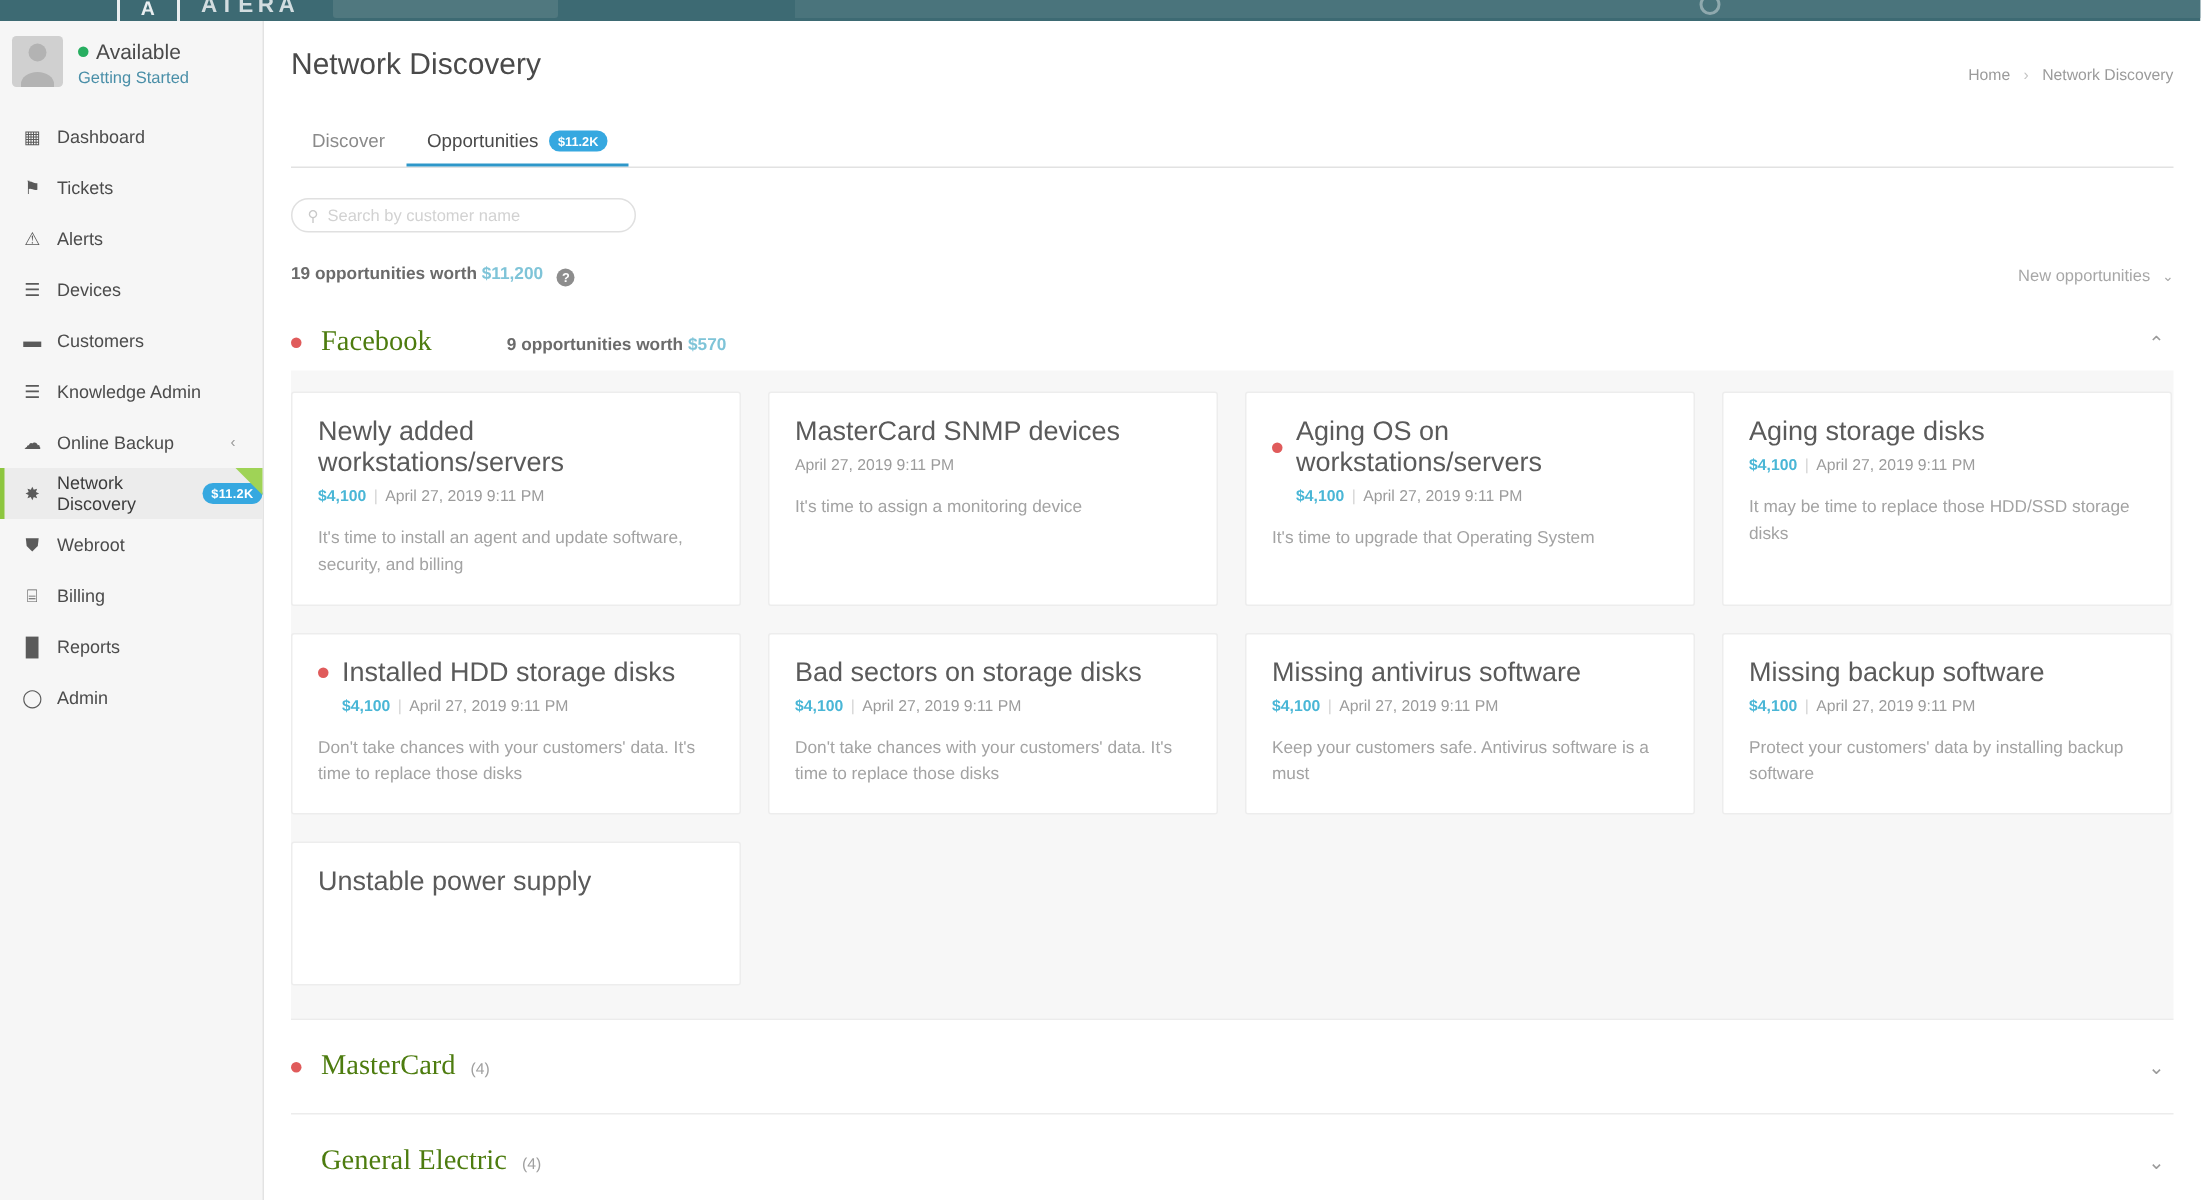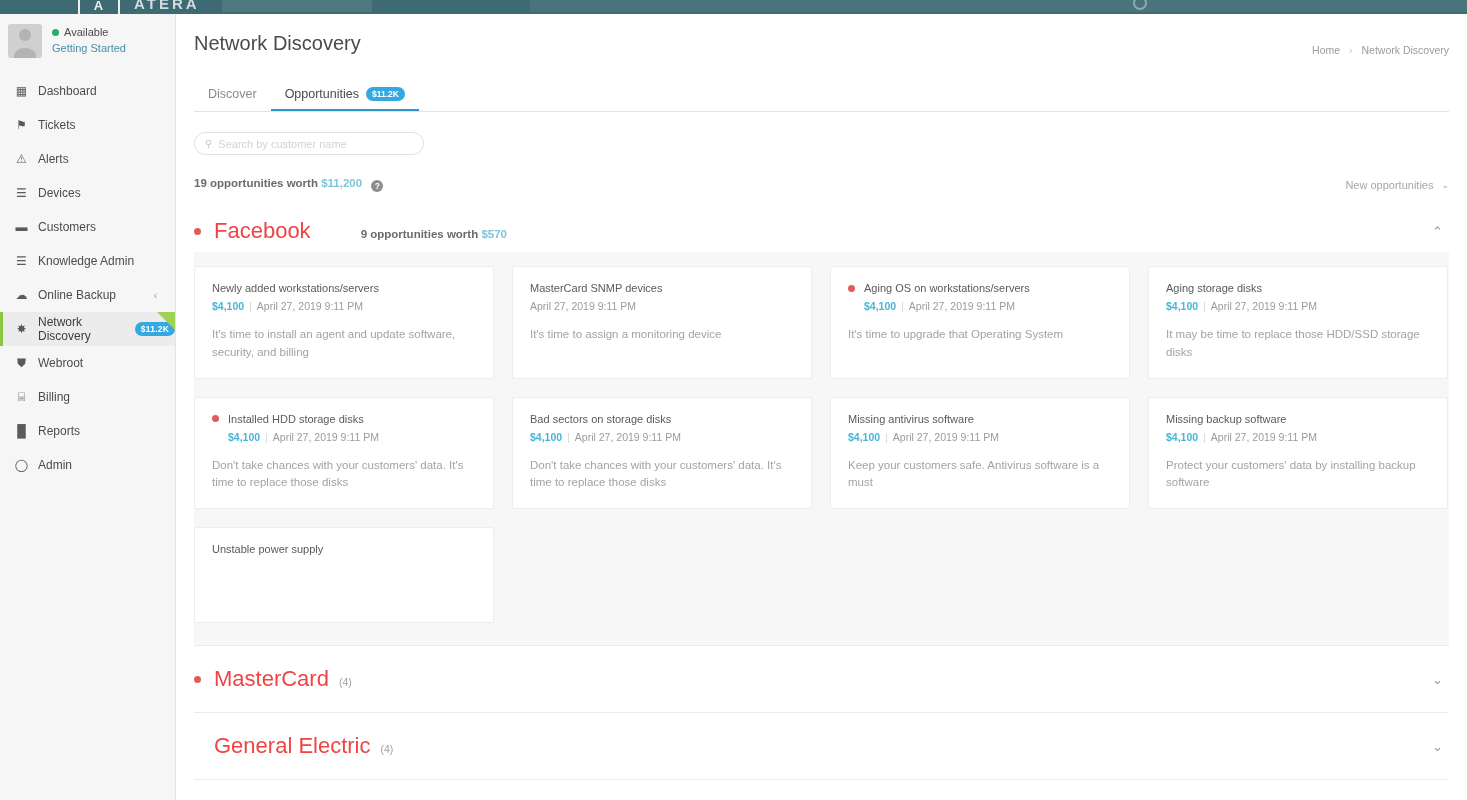--- a/index.html
+++ b/index.html
@@ -63,21 +63,21 @@
     content: ""; position: absolute; left: 50%; bottom: -6px;
     transform: translateX(-50%);
     width: 22px; height: 16px; border-radius: 50% 50% 0 0; background: #b3b3b3;
   }
   .profile-txt { margin-left: 10px; padding-top: 2px; }
   .status-line { display: flex; align-items: center; gap: 5px; }
   .dot-green {
     width: 7px; height: 7px; border-radius: 50%; background: #27ae60;
     display: inline-block;
   }
-  .status-txt { font-size: 11px; color: #4a4a4a; }
+  .status-txt { font-size: 14px; color: #4a4a4a; }
   .getting-started {
     font-size: 11px; color: #4a8fa8; margin-top: 4px; display: block;
   }
 
   .nav { margin-top: 8px; }
   .nav-item {
     height: 34px; display: flex; align-items: center;
     padding-left: 14px; font-size: 12px; color: #4c4c4c;
     position: relative; cursor: pointer;
   }
@@ -168,39 +168,39 @@
   .group-head {
     display: flex; align-items: center; justify-content: space-between;
     padding: 8px 6px 8px 0; cursor: pointer;
   }
   .group-left { display: flex; align-items: baseline; gap: 10px; }
   .group-dot {
     width: 7px; height: 7px; border-radius: 50%; background: #e05b5b;
     align-self: center; margin-right: 3px; flex: 0 0 7px;
   }
   .group-dot.hidden { visibility: hidden; }
-  .group-name { font-size: 22px; color: #ef4444; font-weight: 400; }
+  .group-name { font-size: 19px; color: #4d7c0f; font-weight: 400; font-family: Liberation Serif, serif; }
   .group-meta { font-size: 11.5px; color: #6b6b6b; font-weight: 700; margin-left: 40px; }
   .group-meta .amount { color: #7fc4d8; }
   .group-count { font-size: 10.5px; color: #a0a0a0; }
   .group-chev { font-size: 13px; color: #9b9b9b; }
 
   .cards-panel { background: #f7f7f7; padding: 14px 0 22px 0; }
   .cards-grid { display: flex; flex-wrap: wrap; gap: 18px; }
   .card {
     width: 300px; min-height: 96px; background: #fff;
     border: 1px solid #ededed; border-radius: 2px;
     padding: 15px 17px 16px 17px;
   }
   .card-title-row { display: flex; align-items: center; gap: 9px; }
   .card-dot {
     width: 7px; height: 7px; border-radius: 50%;
     background: #e05b5b; flex: 0 0 7px;
   }
-  .card-title { font-size: 11px; color: #5a5a5a; }
+  .card-title { font-size: 18px; color: #5a5a5a; }
   .card-sub { margin-top: 6px; font-size: 10.5px; color: #9b9b9b; }
   .card-sub.indent { margin-left: 16px; }
   .card-sub .price { color: #49b6d6; font-weight: 700; }
   .card-sub .divider { color: #d4d4d4; margin: 0 5px; }
   .card-desc {
     margin-top: 14px; font-size: 11.5px; color: #a3a3a3; line-height: 1.55;
   }
 
   .group-divider { border-top: 1px solid #ececec; }
   .group-row {

